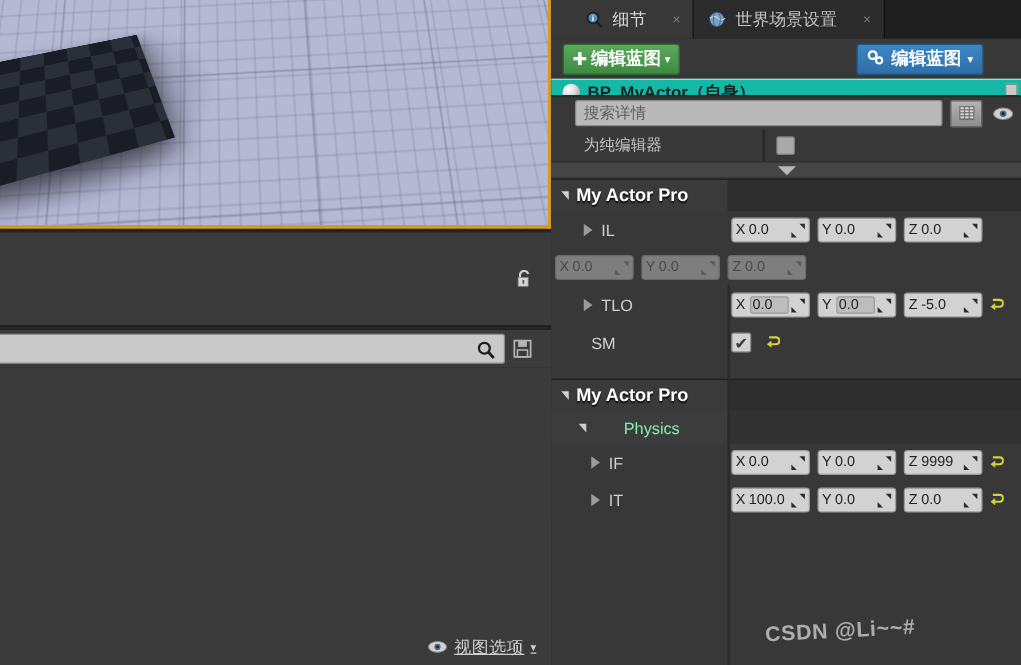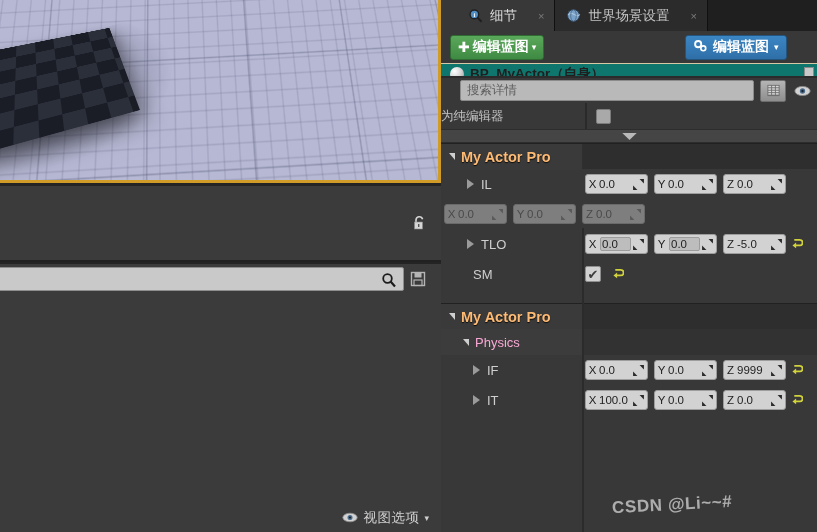--- a/index.html
+++ b/index.html
@@ -70,21 +70,21 @@
   #left-save-icon { position: absolute; left: 410px; top: 7px; }
 
   
   #left-lower {
     position: absolute; left: 0; top: 294px; width: 441px; height: 238px;
     background: #3b3b3b;
   }
   #view-options {
     position: absolute; right: 12px; bottom: 5px;
     display: flex; align-items: center; gap: 5px;
-    color: #cfcfcf; font-size: 13px;
+    color: #cfcfcf; font-size: 13px; text-decoration: underline;
   }
   #view-options .cn { font-size: 13.5px; letter-spacing: .5px; }
 
   
   #right-col {
     position: absolute; left: 441px; top: 0; width: 376px; height: 532px;
     background: #383838;
   }
 
   
@@ -140,21 +140,21 @@
     padding-left: 9px; position: relative; }
   .compsearch {
     width: 352px; height: 19px; background: #b9b9b9; border: 1px solid #8b8b8b;
     border-radius: 2px; color: #5e5e5e; font-size: 12.5px;
     display: flex; align-items: center; padding-left: 6px;
   }
   .compsearch-glass { position: absolute; right: 3px; top: 3px; }
 
   
   .comprow {
-    height: 13px; background: #0f766e; border-top: 1px solid #d7c8a6;
+    height: 13px; background: #14b8a6; border-top: 1px solid #d7c8a6;
     display: flex; align-items: center; gap: 6px; padding-left: 9px;
     overflow: hidden; position: relative;
   }
   .comprow .mini-sphere { width: 14px; height: 14px; border-radius: 50%;
     background: radial-gradient(circle at 33% 30%, #fff, #d8d8d8 45%, #8a8a8a 100%);
     margin-top: 7px; }
   .comprow .clip-label { color: #1f1f1f; font-size: 13.5px; font-weight: bold;
     margin-top: 8px; white-space: nowrap; }
   .comprow .edge-sq { position: absolute; right: 3px; top: 3px; width: 10px; height: 10px;
     background: #c9c9c9; border: 1px solid #8a8a8a; }
@@ -171,48 +171,48 @@
   }
   .btn-grid {
     width: 26px; height: 22px; background: linear-gradient(#b4b4b4, #8e8e8e);
     border: 1px solid #6d6d6d; border-radius: 2px;
     display: flex; align-items: center; justify-content: center;
   }
   .eye-btn { width: 20px; height: 20px; display: flex; align-items: center; justify-content: center; }
 
   
   .edonlyrow { height: 26px; background: #383838; display: flex; align-items: center; }
-  .edonly-label { width: 144px; color: #c4c4c4; font-size: 12.5px; }
+  .edonly-label { width: 169px; padding-left: 26px; color: #c4c4c4; font-size: 12.5px; }
   .edonly-sep { width: 2px; height: 26px; background: #2a2a2a; }
   .cb-off { width: 15px; height: 15px; background: #a9a9a9; border: 1px solid #7c7c7c;
     border-radius: 2px; margin-left: 9px; }
 
   
   .collapsebar { height: 14px; background: #454545; border-top: 1px solid #2d2d2d;
     border-bottom: 1px solid #2d2d2d; display: flex; align-items: center; justify-content: center; }
 
   
   .cat-header {
     height: 26px; background: #2e2e2e; display: flex; align-items: center;
     border-top: 1px solid #212121;
   }
   .cat-header .left-cell {
     width: 141px; height: 26px; display: flex; align-items: center; gap: 6px;
     padding-left: 8px; background: #3a3a3a;
   }
-  .cat-title { color: #fdba74; font-size: 14.5px; font-weight: bold; white-space: nowrap;
+  .cat-title { color: #ffffff; font-size: 14.5px; font-weight: bold; white-space: nowrap;
     text-shadow: 0 1px 1px rgba(0,0,0,.8); text-align: center; }
   .tri-open { width: 0; height: 0; border-left: 6px solid transparent;
     border-top: 7px solid #cfcfcf; border-right: 0; transform: rotate(0deg); }
 
   
   .sub-header { height: 26px; display: flex; align-items: center; background: #323232; }
   .sub-header .left-cell { width: 141px; height: 26px; display: flex; align-items: center;
     gap: 6px; padding-left: 22px; background: #3c3c3c; }
-  .sub-title { color: #f9a8d4; font-size: 13px; }
+  .sub-title { color: #86efac; font-size: 13px; margin-left: 24px; }
 
   
   .prop-row { height: 30px; display: flex; align-items: center; background: #383838; }
   .prop-left {
     width: 141px; height: 30px; display: flex; align-items: center; gap: 7px;
     padding-left: 14px; flex: 0 0 141px;
   }
   .prop-left.indent { padding-left: 26px; }
   .prop-left.indent2 { padding-left: 32px; }
   .tri-closed { width: 0; height: 0; border-top: 5px solid transparent;

